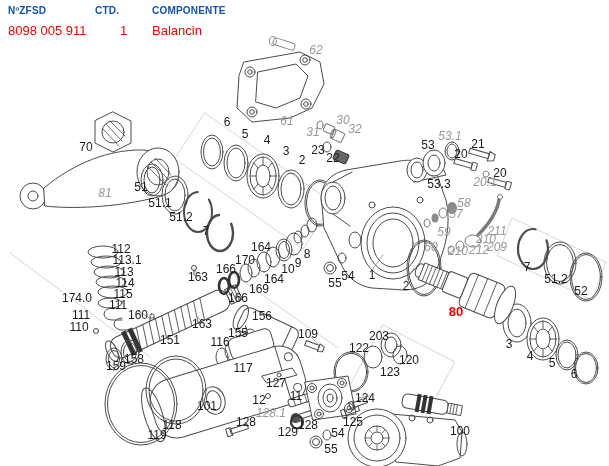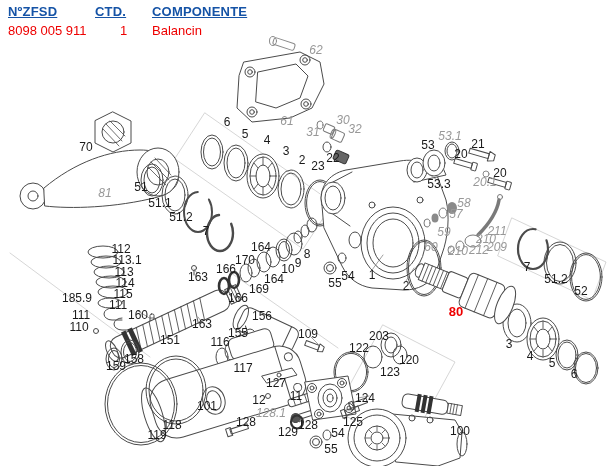--- a/index.html
+++ b/index.html
@@ -1,19 +1,19 @@
 <!DOCTYPE html>
 <html style="--blue: #1553a6; --red: #ee0000; --gray: #989898; --black: #1a1a1a;"><head>
 <meta charset="utf-8">
 <style>
   html,body{margin:0;padding:0;background:#fff;}
   .page{position:relative;width:609px;height:466px;background:#fff;overflow:hidden;
         font-family:"Liberation Sans",sans-serif;}
   .hdr{position:absolute;white-space:nowrap;line-height:1.1;}
-  .hdr-blue{color:var(--blue,#1553a6);font-weight:bold;font-size:13px;letter-spacing:.2px;text-decoration:underline;}
+  .hdr-blue{color:var(--blue,#1553a6);font-weight:bold;font-size:10px;letter-spacing:.2px;}
   .hdr-red{color:var(--red,#ee0000);font-size:13px;}
   svg.draw{position:absolute;left:0;top:0;}
   .labels{position:absolute;left:0;top:0;width:609px;height:466px;}
   .plabel{position:absolute;transform:translate(-50%,-50%);font-size:12px;
           color:var(--black,#1a1a1a);white-space:nowrap;line-height:1;}
   .plabel.g{color:var(--gray,#989898);font-style:italic;}
   .plabel.r{color:var(--red,#ee0000);font-weight:bold;font-size:13px;}
 </style>
 </head>
 <body>
@@ -375,21 +375,21 @@
       <span class="plabel g" style="left: 105px; top: 193px;">81</span>
       <span class="plabel" style="left: 141px; top: 187px;">51</span>
       <span class="plabel" style="left: 160px; top: 203px;">51.1</span>
       <span class="plabel" style="left: 181px; top: 217px;">51.2</span>
       <span class="plabel" style="left: 206px; top: 231px;">7</span>
       <span class="plabel" style="left: 227px; top: 122px;">6</span>
       <span class="plabel" style="left: 245px; top: 134px;">5</span>
       <span class="plabel" style="left: 267px; top: 140px;">4</span>
       <span class="plabel" style="left: 286px; top: 151px;">3</span>
       <span class="plabel" style="left: 302px; top: 160px;">2</span>
-      <span class="plabel" style="left: 318px; top: 166px;">23</span>
+      <span class="plabel" style="left: 318px; top: 150px;">23</span>
       <span class="plabel" style="left: 333px; top: 158px;">22</span>
       <span class="plabel g" style="left: 313px; top: 132px;">31</span>
       <span class="plabel g" style="left: 343px; top: 120px;">30</span>
       <span class="plabel g" style="left: 355px; top: 129px;">32</span>
       <span class="plabel" style="left: 428px; top: 145px;">53</span>
       <span class="plabel g" style="left: 450px; top: 136px;">53.1</span>
       <span class="plabel" style="left: 478px; top: 144px;">21</span>
       <span class="plabel" style="left: 461px; top: 154px;">20</span>
       <span class="plabel" style="left: 500px; top: 173px;">20</span>
       <span class="plabel g" style="left: 485px; top: 182px;">20.1</span>
@@ -422,21 +422,21 @@
       <span class="plabel r" style="left: 456px; top: 311px;">80</span>
       <span class="plabel" style="left: 509px; top: 344px;">3</span>
       <span class="plabel" style="left: 530px; top: 356px;">4</span>
       <span class="plabel" style="left: 552px; top: 363px;">5</span>
       <span class="plabel" style="left: 574px; top: 374px;">6</span>
       <span class="plabel" style="left: 121px; top: 249px; text-align: center;">112</span>
       <span class="plabel" style="left: 127px; top: 260px;">113.1</span>
       <span class="plabel" style="left: 124px; top: 272px;">113</span>
       <span class="plabel" style="left: 125px; top: 283px;">114</span>
       <span class="plabel" style="left: 123px; top: 294px;">115</span>
-      <span class="plabel" style="left: 77px; top: 298px;">185.9</span>
+      <span class="plabel" style="left: 77px; top: 298px;">174.0</span>
       <span class="plabel" style="left: 118px; top: 305px;">111</span>
       <span class="plabel" style="left: 81px; top: 315px;">111</span>
       <span class="plabel" style="left: 79px; top: 327px;">110</span>
       <span class="plabel" style="left: 138px; top: 315px;">160</span>
       <span class="plabel" style="left: 198px; top: 277px;">163</span>
       <span class="plabel" style="left: 202px; top: 324px;">163</span>
       <span class="plabel" style="left: 170px; top: 340px;">151</span>
       <span class="plabel" style="left: 134px; top: 359px;">158</span>
       <span class="plabel" style="left: 116px; top: 366px;">159</span>
       <span class="plabel" style="left: 262px; top: 316px;">156</span>

